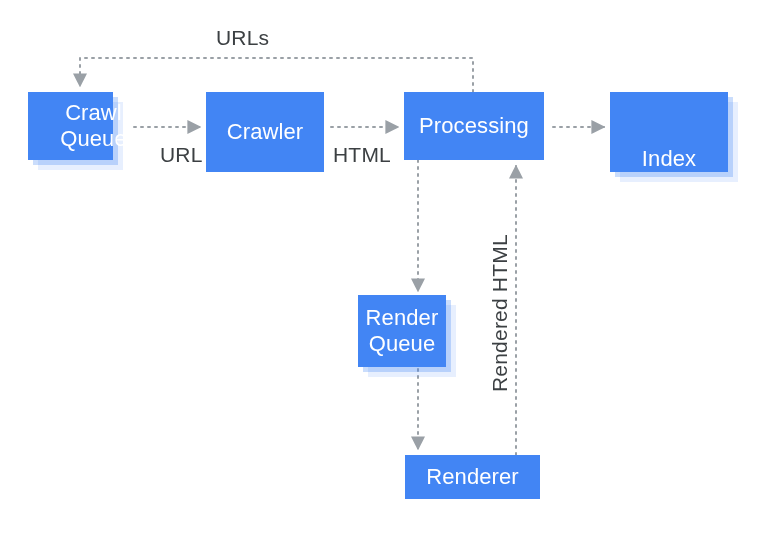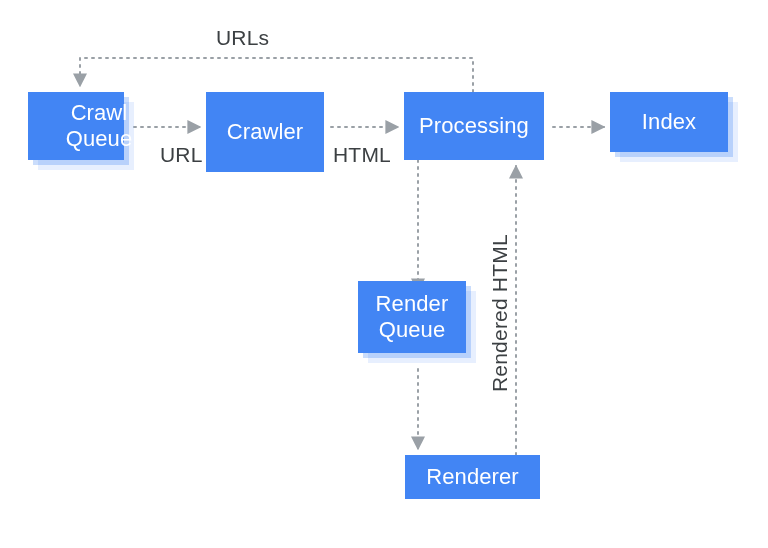--- a/index.html
+++ b/index.html
@@ -103,38 +103,38 @@
 
     <g>
       <path d="M 418 369 L 418 449" fill="none" stroke="#9aa0a6" stroke-width="2" stroke-dasharray="2 5" stroke-linecap="round" marker-end="url(#arrow-down)"></path>
     </g>
 
     <g>
       <path d="M 516 455 L 516 166" fill="none" stroke="#9aa0a6" stroke-width="2" stroke-dasharray="2 5" stroke-linecap="round" marker-end="url(#arrow-down)"></path>
     </g>
   </svg>
 
-  <div class="node shadowed" style="left:28px; top:92px; width:96px; height:68px;padding-left:46px;">
+  <div class="node shadowed" style="left:28px; top:92px; width:85px; height:68px;padding-left:46px;">
     <span class="node-label">Crawl
 Queue</span>
   </div>
 
   <div class="node" style="left:206px; top:92px; width:118px; height:80px;">
     <span class="node-label">Crawler</span>
   </div>
 
   <div class="node" style="left:404px; top:92px; width:140px; height:68px;">
     <span class="node-label">Processing</span>
   </div>
 
-  <div class="node shadowed" style="left:610px; top:92px; width:118px; height:60px;">
+  <div class="node shadowed" style="left:610px; top:92px; width:118px; height:80px;align-items:flex-end;">
     <span class="node-label">Index</span>
   </div>
 
-  <div class="node shadowed" style="left:358px; top:281px; width:108px; height:72px;">
+  <div class="node shadowed" style="left:358px; top:295px; width:88px; height:72px;">
     <span class="node-label">Render
 Queue</span>
   </div>
 
   <div class="node" style="left:405px; top:455px; width:135px; height:44px;">
     <span class="node-label">Renderer</span>
   </div>
 
   <div class="edge-label" style="left:216px; top:17px;margin-top:9px;">URLs</div>
 

